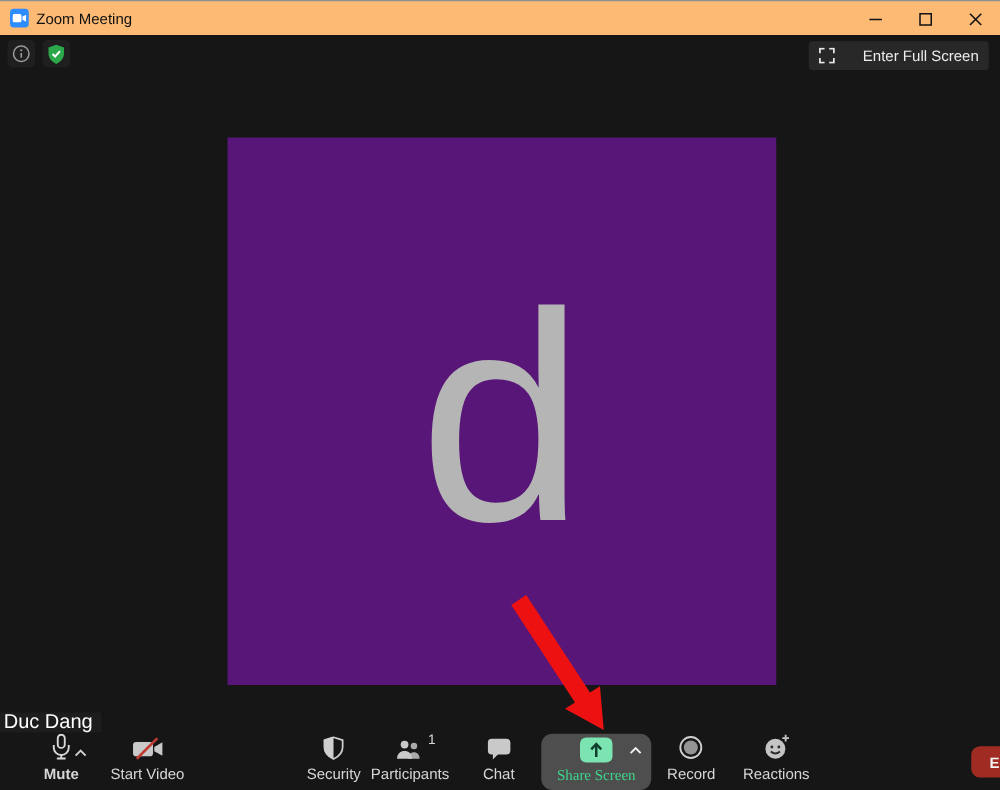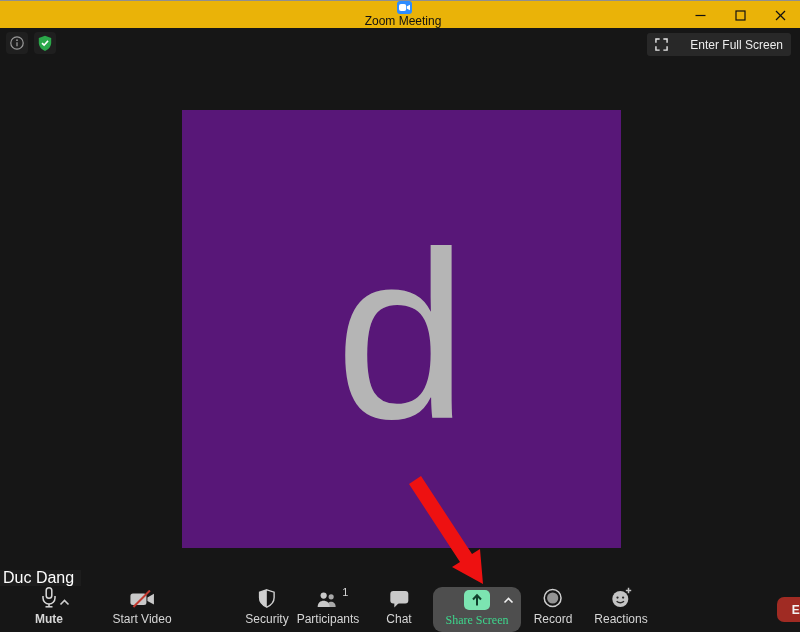--- a/index.html
+++ b/index.html
@@ -6,22 +6,22 @@
     --accent-blue:#2d8cff; --shield-green:#2ba84a; --avatar-purple:#581778;
     --avatar-letter:#b5b5b5; --share-mint:#7ce4b1; --share-text:#3dd68c;
     --end-red:#a02b23; --annotation-red:#ee1111; --slash-red:#c13a30;
   }
   *{margin:0;padding:0;box-sizing:border-box;}
   html,body{width:800px;height:632px;}
   body{font-family:"Liberation Sans",sans-serif;background:#161616;overflow:hidden;}
   .page{position:relative;width:800px;height:632px;background:#161616;}
 
   
-  .titlebar{position:absolute;left:0;top:0;width:800px;height:28px;background:#eab308;
-    border-top:1px solid #8f8f8f;display:flex;align-items:center;flex-direction:column;}
+  .titlebar{position:absolute;left:0;top:0;width:800px;height:28px;background:#fdba74;
+    border-top:1px solid #8f8f8f;display:flex;align-items:center;}
   .app-logo{width:15px;height:15px;border-radius:3px;background:var(--accent-blue);
     margin-left:8px;display:flex;align-items:center;justify-content:center;}
   .titlebar-title{margin-left:6px;font-size:12px;color:#111;}
   .win-controls{position:absolute;right:0;top:0;height:28px;display:flex;}
   .win-btn{width:40px;height:28px;display:flex;align-items:center;justify-content:center;cursor:default;}
 
   
   .chip{position:absolute;width:22px;height:22px;border-radius:4px;background:#1f1f1f;
     display:flex;align-items:center;justify-content:center;}
   .chip-info{left:6px;top:32px;}
@@ -130,21 +130,21 @@
         <line x1="8" y1="17" x2="8" y2="19.8" stroke="#d9d9d9" stroke-width="1.5"></line>
         <line x1="4.5" y1="19.8" x2="11.5" y2="19.8" stroke="#d9d9d9" stroke-width="1.5"></line>
       </svg>
     </div>
     <span class="tool-label">Mute</span>
   </div>
   <svg class="caret" style="left:59px;top:599px;" width="11" height="7" viewBox="0 0 11 7">
     <polyline points="1.5,5.5 5.5,1.5 9.5,5.5" fill="none" stroke="#cfcfcf" stroke-width="1.6"></polyline>
   </svg>
 
-  <div class="tool-item" style="left:118px;margin-left:24px;">
+  <div class="tool-item" style="left:118px;">
     <div class="tool-icon">
       <svg width="26" height="18" viewBox="0 0 26 18">
         <rect x="1" y="3.5" width="16" height="11.5" rx="2.5" fill="#c9c9c9"></rect>
         <polygon points="18,7.5 24.5,3.8 24.5,14.6 18,11" fill="#c9c9c9"></polygon>
         <line x1="4" y1="17" x2="20.5" y2="0.5" stroke="var(--slash-red)" stroke-width="2"></line>
       </svg>
     </div>
     <span class="tool-label">Start Video</span>
   </div>
 

